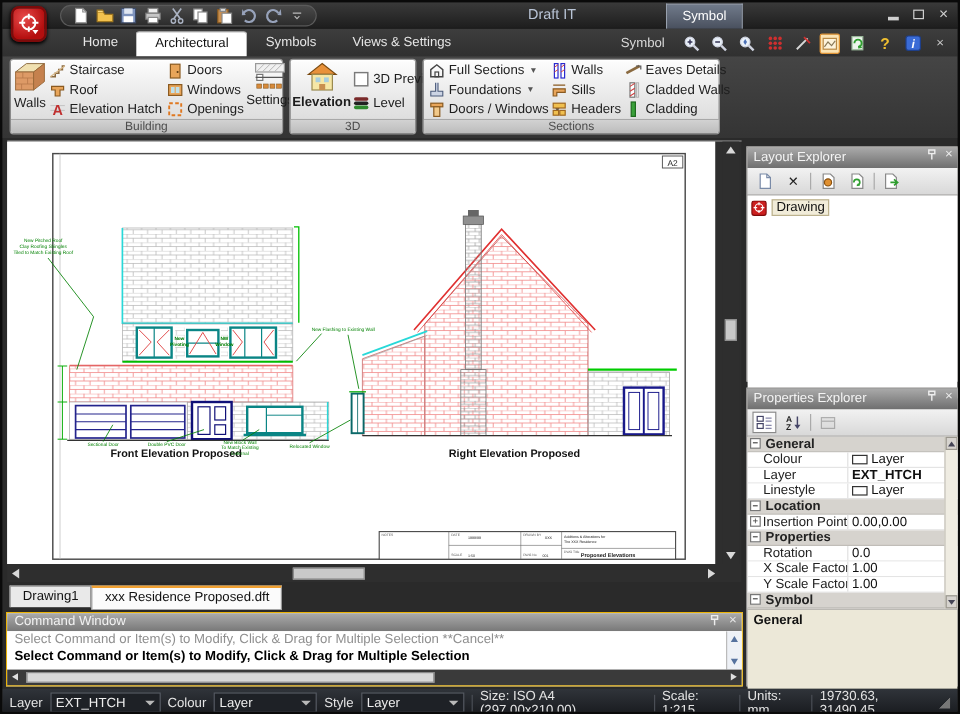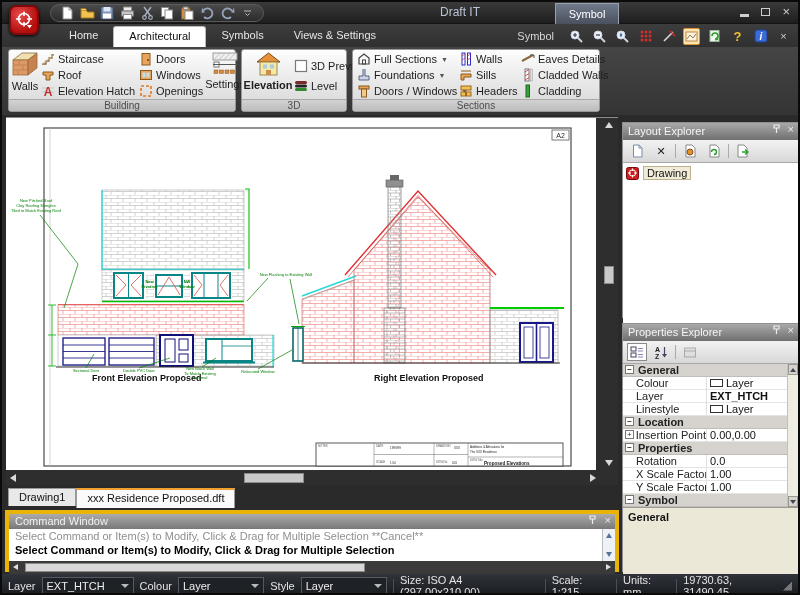--- a/index.html
+++ b/index.html
@@ -54,21 +54,21 @@
   .arr { position:absolute; width:0; height:0; }
   .thumbv { position:absolute; left:2px; width:10px; background:#c9c9c9; border:1px solid #8a8a8a; }
   .thumbh { position:absolute; top:2px; height:10px; background:#c9c9c9; border:1px solid #8a8a8a; }
 
   
   .doc-tabs { position:absolute; left:4px; top:486px; width:612px; height:20px; display:flex; align-items:flex-start; gap:0; padding-left:2px; }
   .dtab { height:18px; padding:2px 10px; background:#e9e9e9; color:#111; border:1px solid #9a9a9a; border-bottom:none; }
   .dtab.active { height:20px; background:#fbfbfb; border-top:2px solid #f0a030; }
 
   
-  .cmdwin { position:absolute; left:3px; top:508px; width:614px; height:62px; background:#fff; border:4px solid #eab308; }
+  .cmdwin { position:absolute; left:3px; top:508px; width:614px; height:62px; background:#fff; border:1px solid #eab308; }
   .cmdtitle { height:15px; background:linear-gradient(#ababab,#787878); color:#f2f2f2; padding:1px 6px; position:relative; }
   .cmdicons { position:absolute; right:4px; top:1px; display:flex; gap:8px; color:#e8e8e8; }
   .cmdbody { position:relative; height:32px; background:#fff; overflow:hidden; }
   .cline1 { color:#8f8f8f; padding:1px 6px; white-space:nowrap; }
   .cline2 { color:#000; font-weight:700; padding:1px 6px; white-space:nowrap; }
   .cmdvs { position:absolute; right:0; top:0; width:13px; height:32px; background:#eef1f6; border-left:1px solid #bbb; }
   .cmdhs { height:13px; background:#3a3a3a; position:relative; }
 
   
   .right-col { position:absolute; left:620px; top:120px; width:177px; height:452px; }

